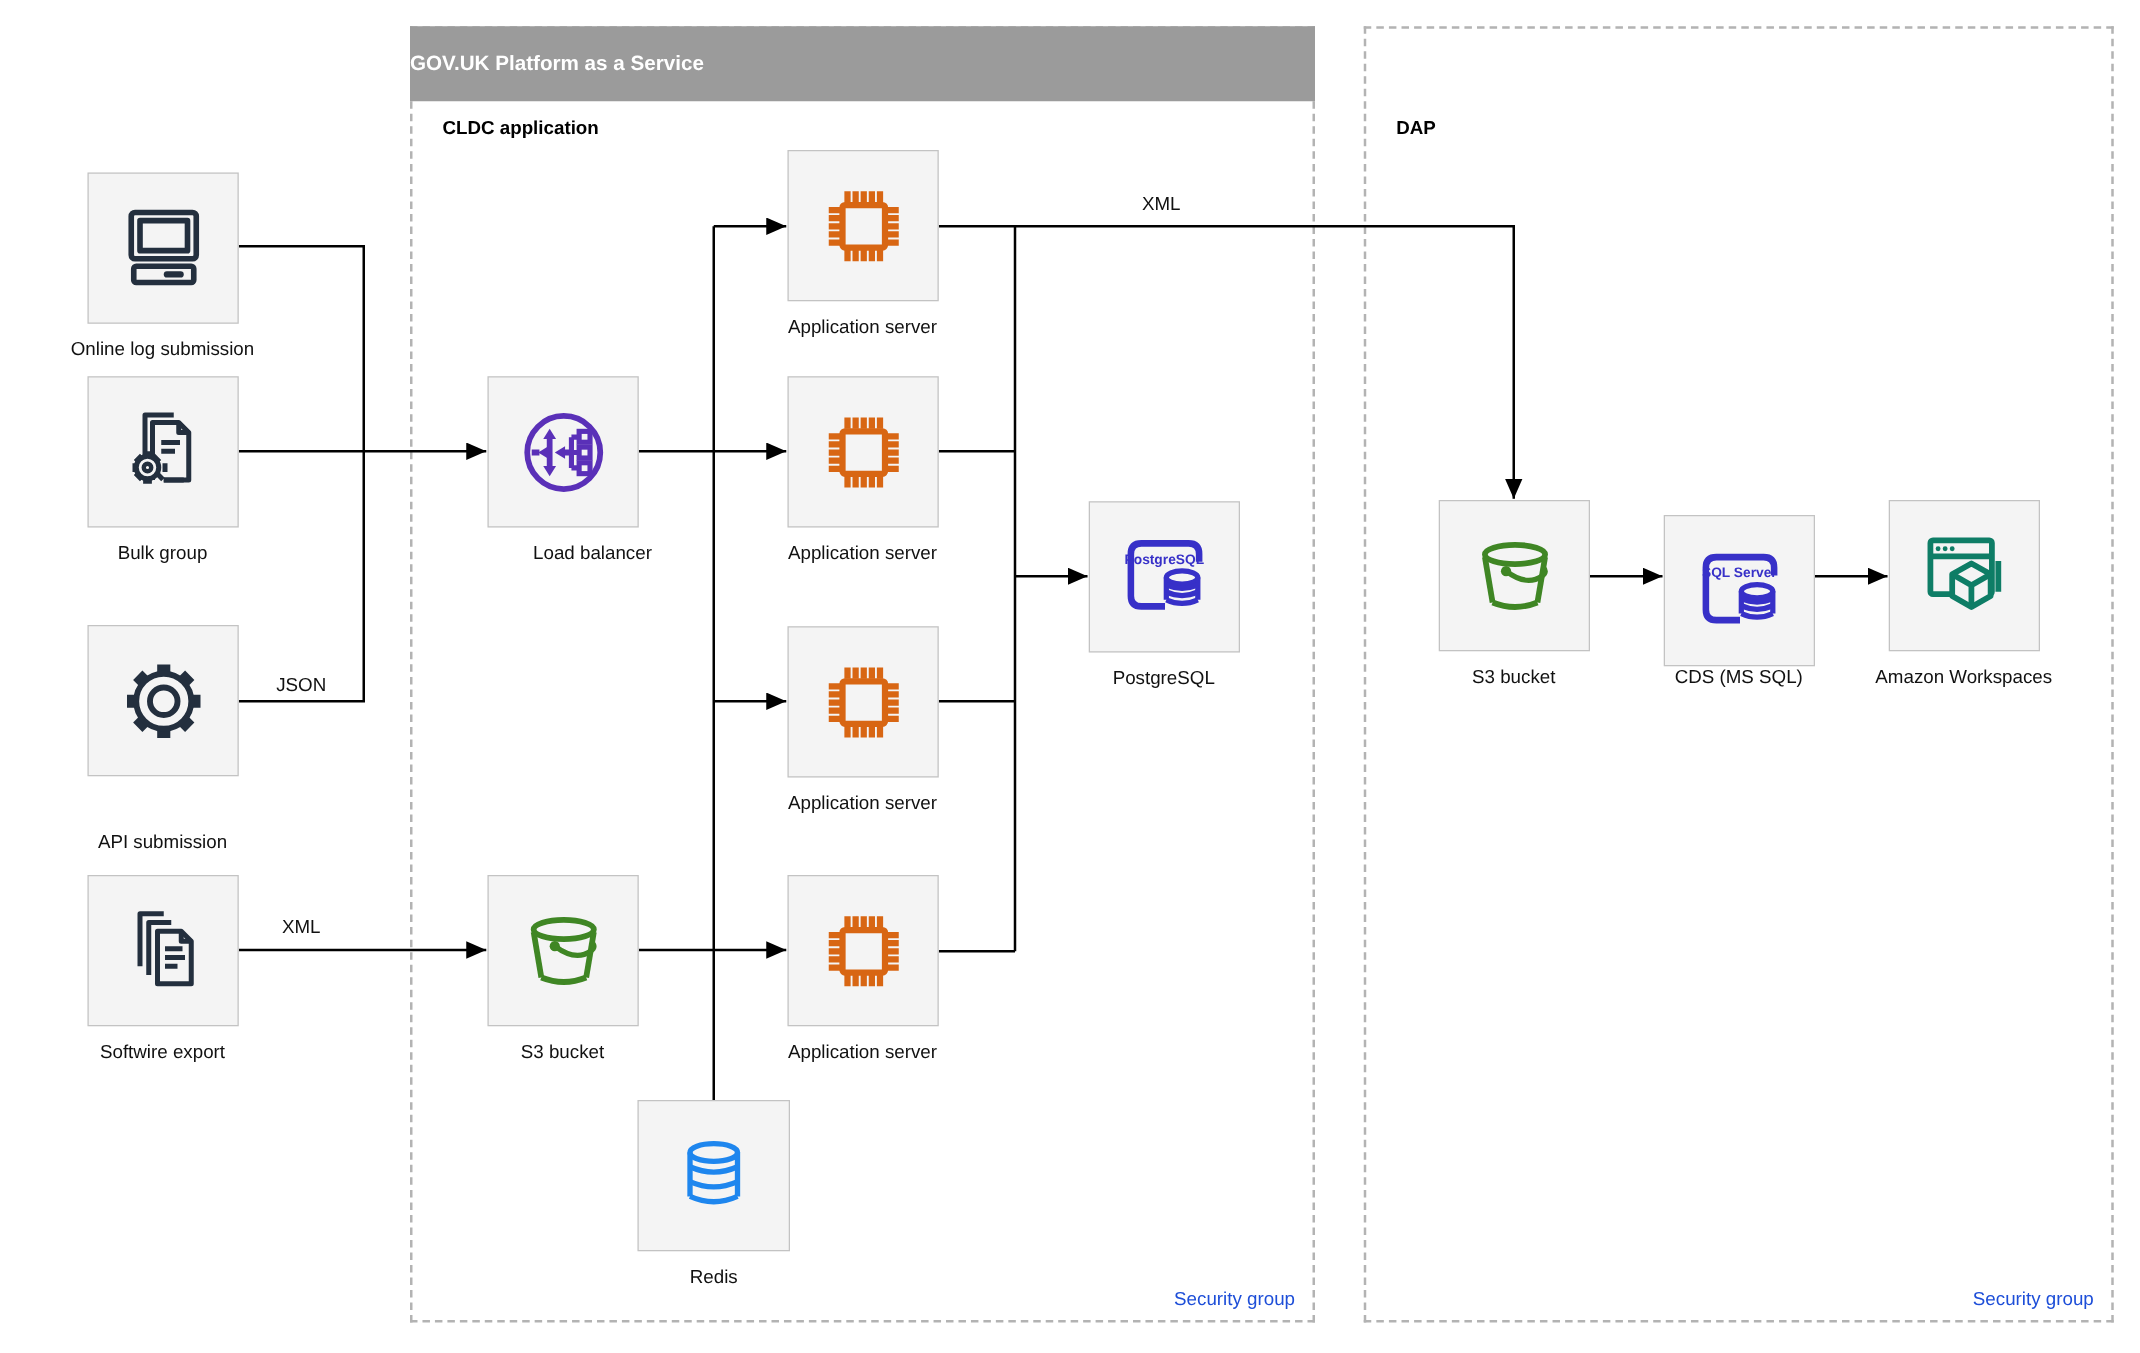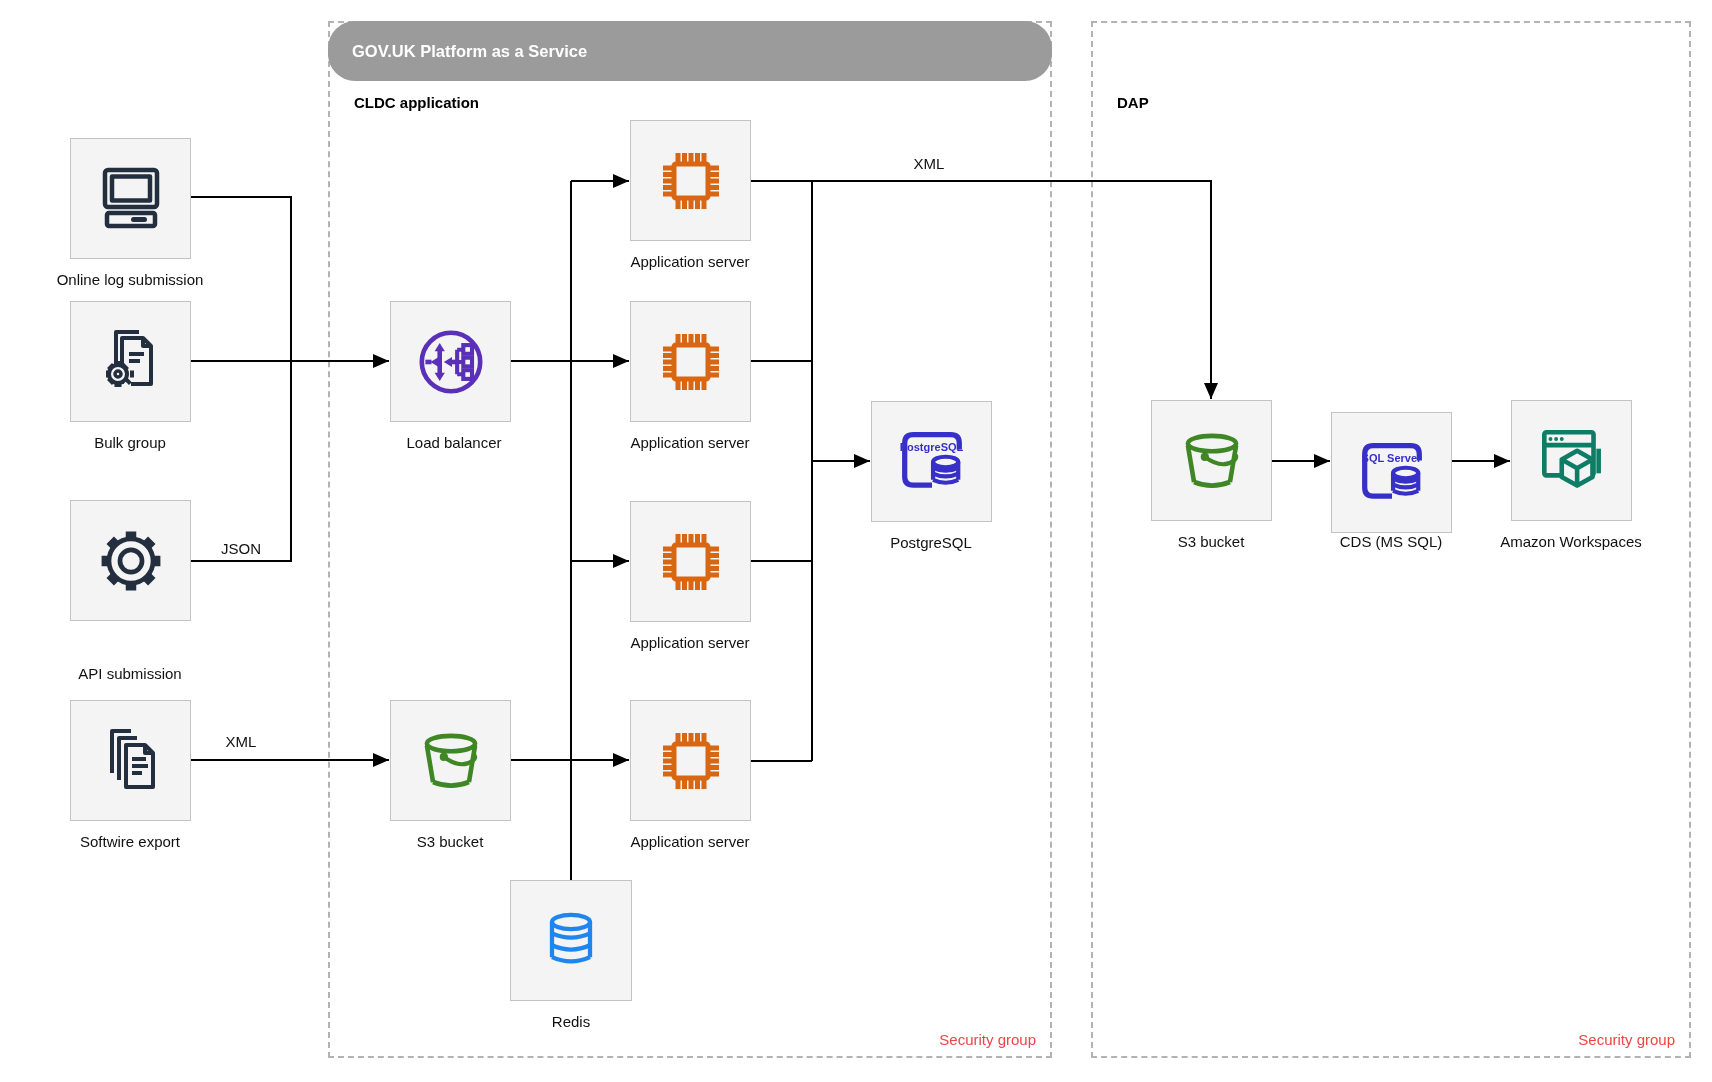--- a/index.html
+++ b/index.html
@@ -1,23 +1,23 @@
 <!DOCTYPE html>
 <html><head>
 <meta charset="utf-8">
 <style>
   html,body{margin:0;padding:0;background:#ffffff;}
   #canvas{position:relative;width:1712px;height:1082px;background:#ffffff;overflow:hidden;
           font-family:"Liberation Sans",sans-serif;color:#111;}
   #edges{position:absolute;left:0;top:0;width:1712px;height:1082px;}
   .container{position:absolute;border:2px dashed #b3b3b3;box-sizing:border-box;background:transparent;}
   .chead{position:absolute;left:-2px;top:-2px;right:-2px;height:60px;background:#9b9b9b;
-         color:#ffffff;font-weight:bold;font-size:16.5px;line-height:60px;padding-left:24px;border-radius:27px;}
+         color:#ffffff;font-weight:bold;font-size:16.5px;line-height:60px;}
   .csub{position:absolute;top:71px;left:24px;font-weight:bold;font-size:15px;color:#000;}
-  .cfoot{position:absolute;right:14px;bottom:8px;font-size:15px;color:#ef4444;}
+  .cfoot{position:absolute;right:14px;bottom:8px;font-size:15px;color:#1d4ed8;}
   .box{position:absolute;width:121px;height:121px;background:#f4f4f4;border:1px solid #c3c3c3;
        box-sizing:border-box;display:flex;align-items:center;justify-content:center;}
   .nlabel{position:absolute;font-size:15px;color:#111;white-space:nowrap;transform:translateX(-50%);}
   .elabel{position:absolute;font-size:15px;color:#111;white-space:nowrap;transform:translateX(-50%);}
   svg.icon{display:block;}
 </style>
 </head>
 <body>
 
 <div id="canvas">
@@ -138,21 +138,21 @@
         <rect x="52" y="23.5" width="8.5" height="8.5" stroke-width="4"></rect>
         <rect x="52" y="35.8" width="8.5" height="8.5" stroke-width="4"></rect>
         <rect x="52" y="48" width="8.5" height="8.5" stroke-width="4"></rect>
       </g>
       <path d="M29,21.5 l-5,8 h10 z" fill="#5a30b8"></path>
       <path d="M29,58.5 l-5,-8 h10 z" fill="#5a30b8"></path>
       <path d="M28,40 l-8,-4.8 v9.6 z" fill="#5a30b8" transform="rotate(180 24 40)"></path>
       <path d="M33,40 l8,-4.8 v9.6 z" fill="#5a30b8"></path>
     </svg>
   </div>
-  <span class="nlabel" style="left:454px;top:434px;">Load balancer</span>
+  <span class="nlabel" style="left:474px;top:434px;">Load balancer</span>
 
   <div class="box" style="left:390px;top:700px;">
     <svg class="icon" width="82" height="82" viewBox="0 0 80 80">
       <g stroke="#3f8624" stroke-width="4.5" fill="none">
         <ellipse cx="40" cy="23" rx="23.5" ry="7.5"></ellipse>
         <path d="M16.5,25 L22.5,60.5"></path>
         <path d="M63.5,25 L57.5,60.5"></path>
         <path d="M22.5,60.5 Q40,67.5 57.5,60.5"></path>
         <path d="M33,36 Q49,48 61,40 Q66,36.5 61.5,32.5" stroke-width="4"></path>
       </g>

